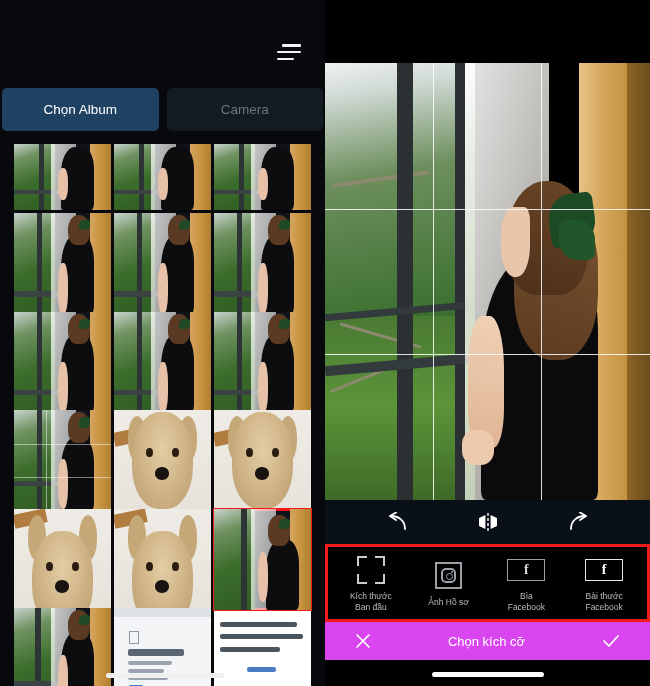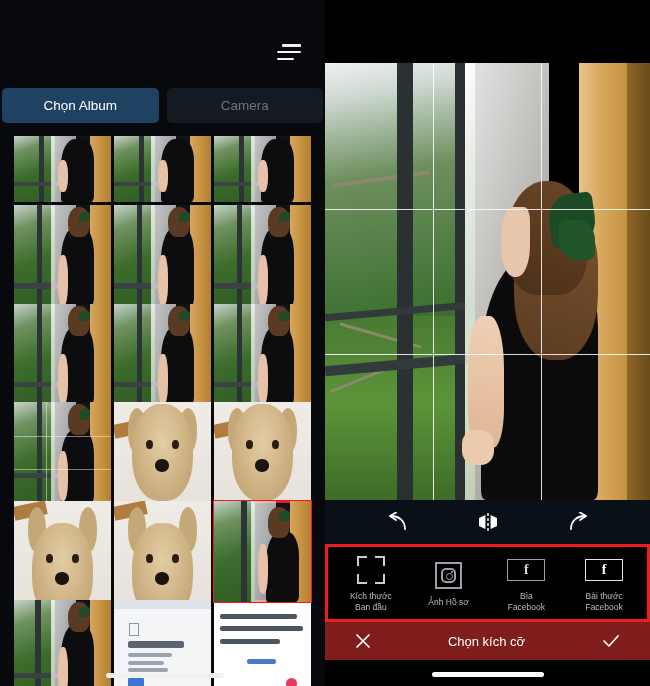--- a/index.html
+++ b/index.html
@@ -32,21 +32,21 @@
   .menu-icon {
     position: absolute; right: 24px; top: 44px;
     width: 24px; height: 16px;
     display: flex; flex-direction: column; justify-content: space-between;
   }
   .menu-icon i { display: block; height: 2.5px; background: #f2f4f7; border-radius: 1px; }
   .menu-icon i:nth-child(1) { width: 19px; margin-left: 5px; }
   .menu-icon i:nth-child(2) { width: 24px; }
   .menu-icon i:nth-child(3) { width: 17px; }
 
-  .tabs { display: flex; gap: 8px; padding: 0 2px; height: 35px; }
+  .tabs { display: flex; gap: 8px; padding: 0 2px; height: 43px; }
   .tab {
     flex: 1; border-radius: 5px; display: flex; align-items: center; justify-content: center;
     font-size: 13.5px; cursor: pointer;
   }
   .tab.active { background: #1f4263; color: #ffffff; }
   .tab.inactive { background: #141a22; color: #6d747d; }
 
   .grid {
     margin-top: 13px; padding: 0 14px;
     display: grid; grid-template-columns: repeat(3, 1fr);
@@ -189,21 +189,21 @@
   .cam { width: 11px; height: 9px; background:#ffffff; border-radius:2px; position:relative; }
   .cam:before { content:''; position:absolute; left:3px; top:-2.5px; width:5px; height:3px; background:#fff; border-radius:1px 1px 0 0; }
   .cam:after { content:''; position:absolute; left:3.5px; top:2px; width:4px; height:4px; background:#000; border-radius:50%; }
   .ig { width: 15px; height: 15px; border: 2px solid #9ba0a6; border-radius: 5px; position: relative; }
   .ig:before { content:''; position:absolute; left:3px; top:3px; width:5px; height:5px;
       border:1.6px solid #9ba0a6; border-radius:50%; }
   .ig:after { content:''; position:absolute; right:1.5px; top:1px; width:2px; height:2px;
       background:#9ba0a6; border-radius:50%; }
 
   .confirm-bar {
-    height: 38px; background: #7f1d1d;
+    height: 38px; background: #d946ef;
     display: flex; align-items: center; justify-content: space-between;
     padding: 0 30px;
     text-align: center;
   }
   .confirm-title { font-size: 13px; color: #ffffff; }
   .home-wrap { height: 33px; background:#000; display:flex; align-items:flex-start; justify-content:center; padding-top:12px; }
   .home-ind { width: 112px; height: 5px; background: #ffffff; border-radius: 3px; }
 </style>
 </head>
 <body>

